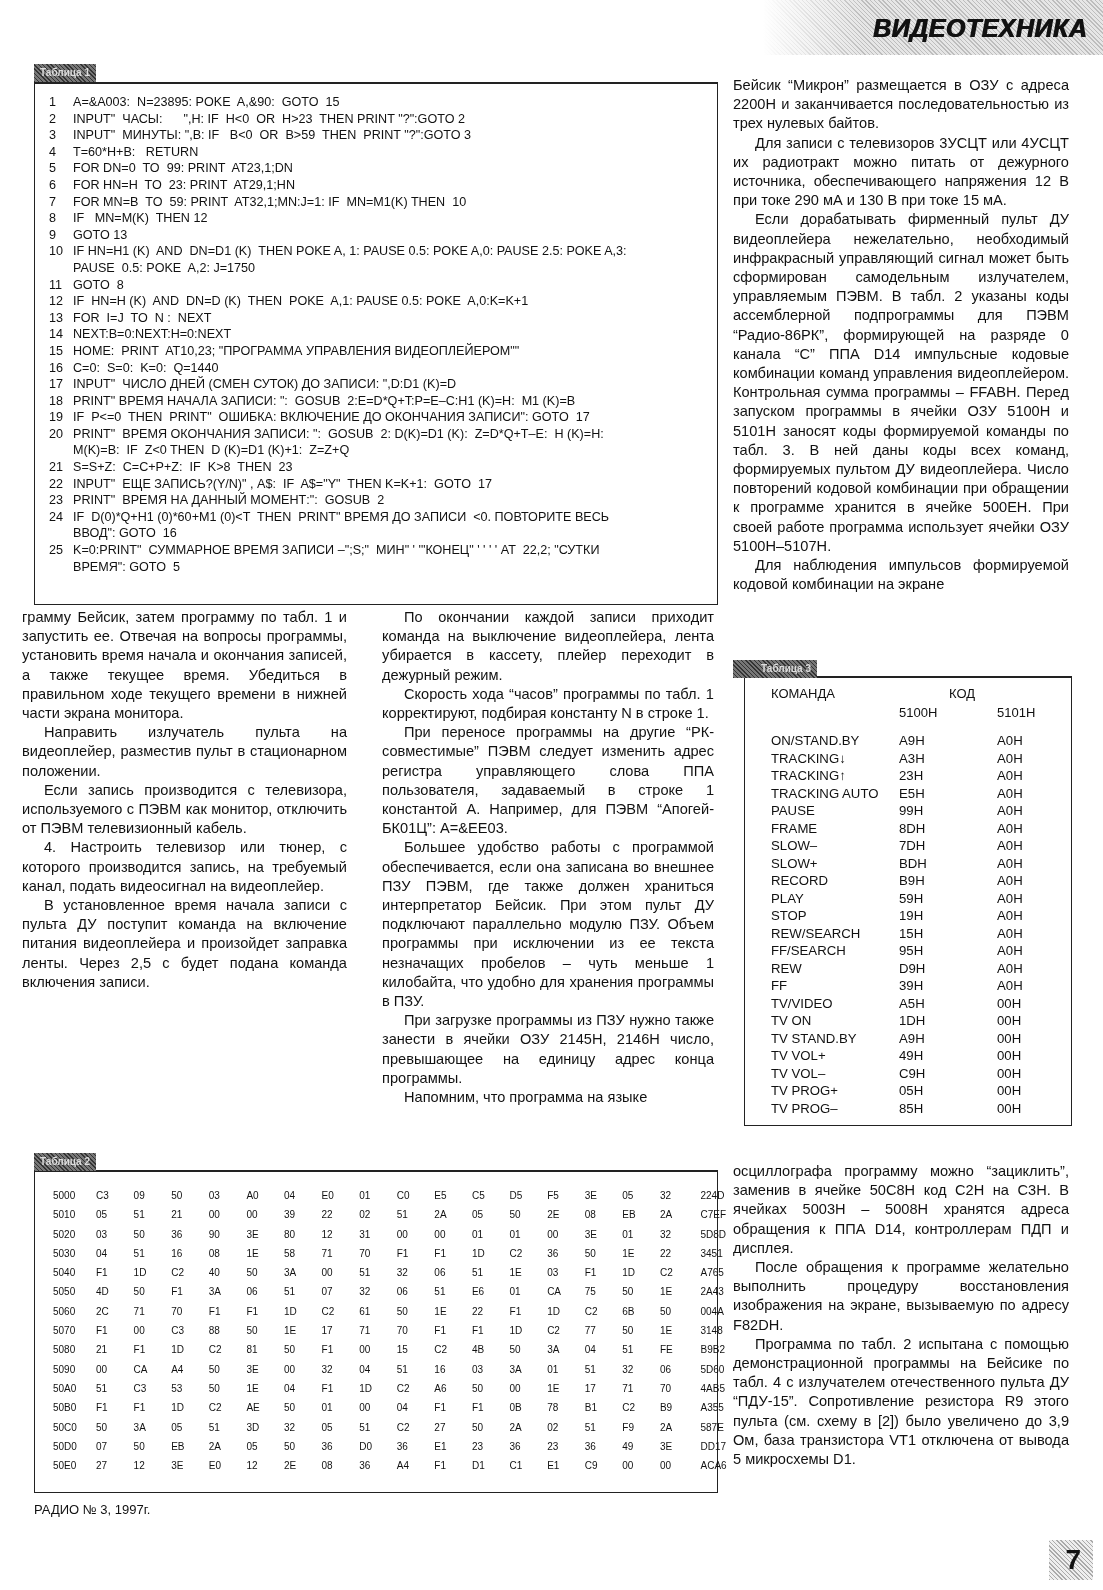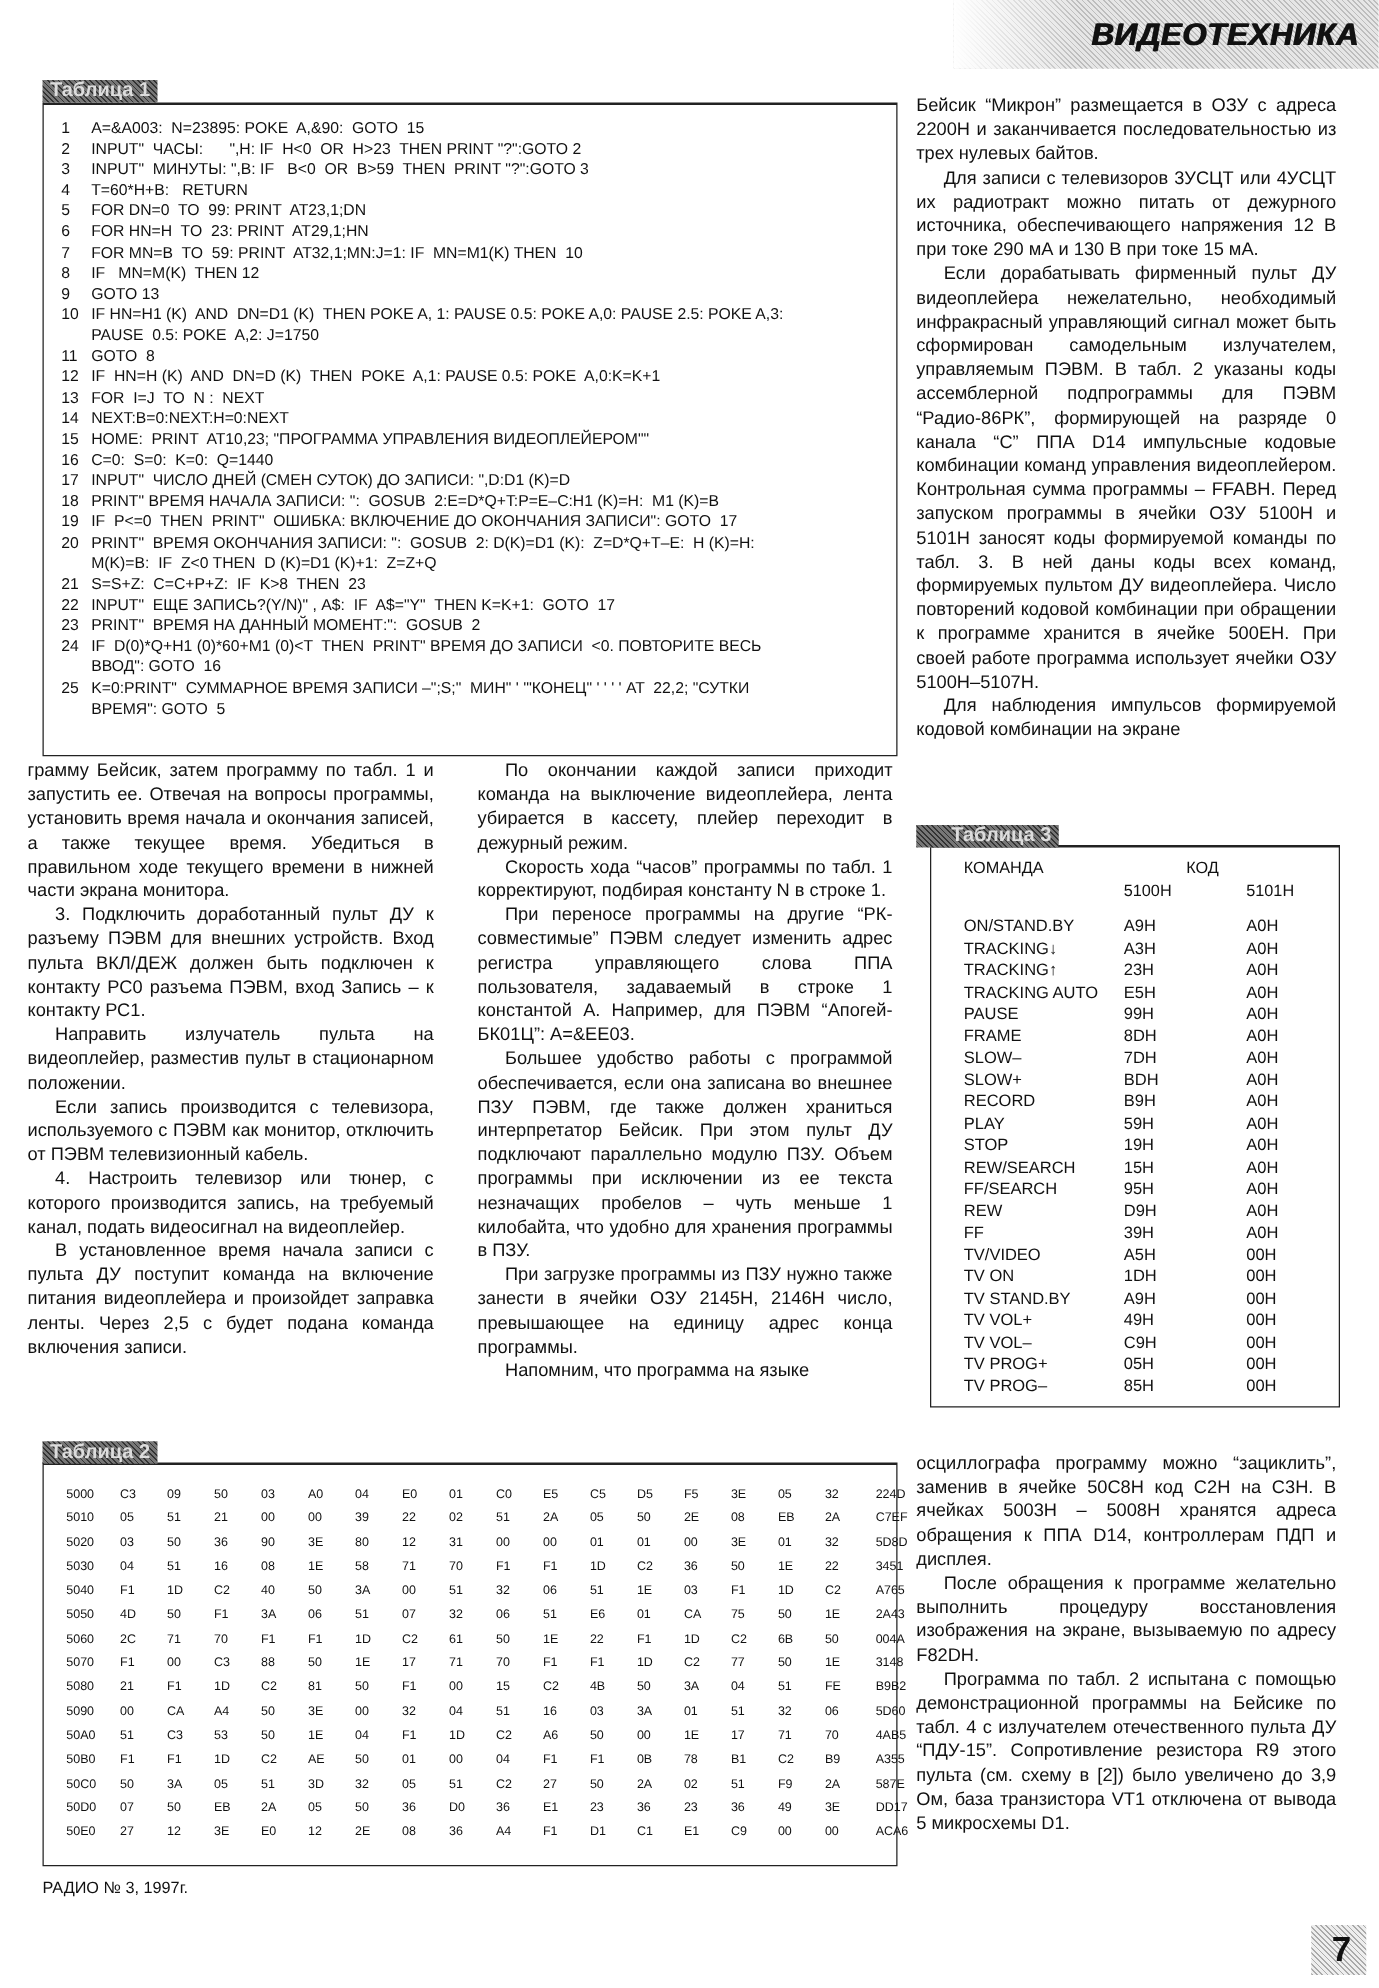--- a/index.html
+++ b/index.html
@@ -17,21 +17,21 @@
   }
   .section-title {
     position: absolute; top: 14px; right: 16px;
     font-family: "Liberation Sans", sans-serif; font-weight: 900; font-style: italic;
     font-size: 25px; letter-spacing: 0.5px; color: #111;
     text-shadow: 1px 0 #111;
   }
   .tbl-tag {
     position: absolute; height: 18px; padding: 0 6px;
     background: repeating-linear-gradient(45deg, #333 0 1px, #777 1px 3px);
-    color: #ddd; font-size: 16px; font-weight: bold; line-height: 18px;
+    color: #ddd; font-size: 10px; font-weight: bold; line-height: 18px;
   }
   .box { position: absolute; border: 1px solid #222; border-top: 2px solid #222; background: #fff; }
   
   #t1 { left: 34px; top: 82px; width: 682px; height: 520px; }
   .code { position: absolute; left: 14px; top: 10px; right: 8px; font-size: 12.6px; line-height: 16.6px; }
   .code .ln { display: flex; }
   .code .num { width: 24px; flex: 0 0 24px; }
   .code .txt { white-space: pre-wrap; }
   
   .col { position: absolute; font-size: 14.6px; line-height: 19.2px; text-align: justify; }
@@ -169,21 +169,20 @@
         <span class="num">25</span>
         <span class="txt">K=0:PRINT"  СУММАРНОЕ ВРЕМЯ ЗАПИСИ –";S;"  МИН" ' '"КОНЕЦ" ' ' ' ' AT  22,2; "СУТКИ
 ВРЕМЯ": GOTO  5</span>
       </div>
     </div>
 </div>
 <div class="tbl-tag" style="left:34px; top:64px;">Таблица 1</div>
 
 <div class="col" id="col1" style="left:22px; top:608px; width:325px;">
     <p class="noindent">грамму Бейсик, затем программу по табл. 1 и запустить ее. Отвечая на вопросы программы, установить время начала и окончания записей, а также текущее время. Убедиться в правильном ходе текущего времени в нижней части экрана монитора.</p>
-    <p>3. Подключить доработанный пульт ДУ к разъему ПЭВМ для внешних устройств. Вход пульта ВКЛ/ДЕЖ должен быть подключен к контакту РС0 разъема ПЭВМ, вход Запись – к контакту РС1.</p>
     <p>Направить излучатель пульта на видеоплейер, разместив пульт в стационарном положении.</p>
     <p>Если запись производится с телевизора, используемого с ПЭВМ как монитор, отключить от ПЭВМ телевизионный кабель.</p>
     <p>4. Настроить телевизор или тюнер, с которого производится запись, на требуемый канал, подать видеосигнал на видеоплейер.</p>
     <p>В установленное время начала записи с пульта ДУ поступит команда на включение питания видеоплейера и произойдет заправка ленты. Через 2,5 с будет подана команда включения записи.</p>
   </div>
 
 <div class="col" id="col2" style="left:382px; top:608px; width:332px;">
     <p>По окончании каждой записи приходит команда на выключение видеоплейера, лента убирается в кассету, плейер переходит в дежурный режим.</p>
     <p>Скорость хода “часов” программы по табл. 1 корректируют, подбирая константу N в строке 1.</p>
     <p>При переносе программы на другие “РК-совместимые” ПЭВМ следует изменить адрес регистра управляющего слова ППА пользователя, задаваемый в строке 1 константой А. Например, для ПЭВМ “Апогей-БК01Ц”: А=&amp;ЕЕ03.</p>

